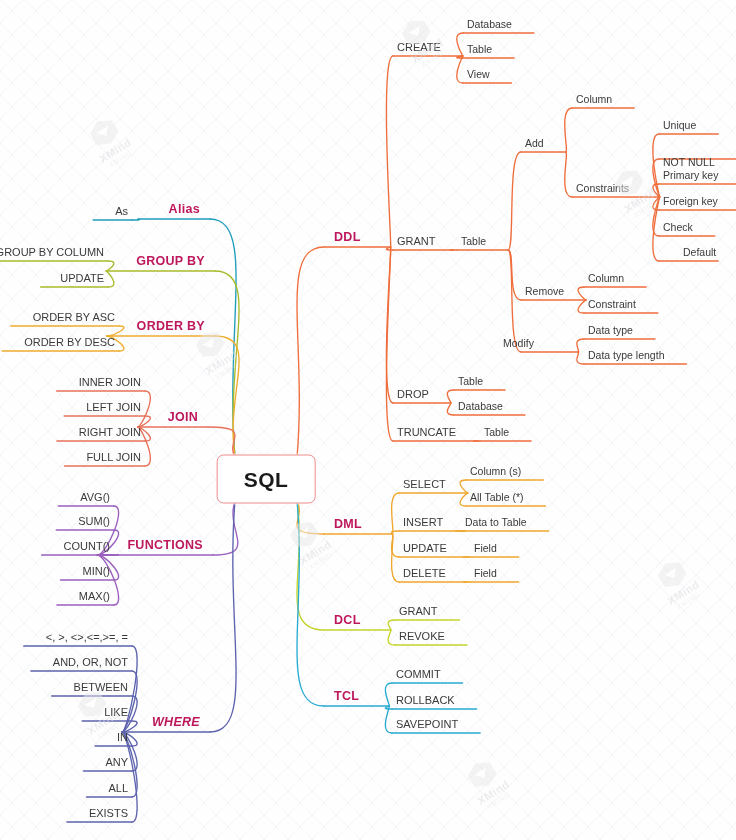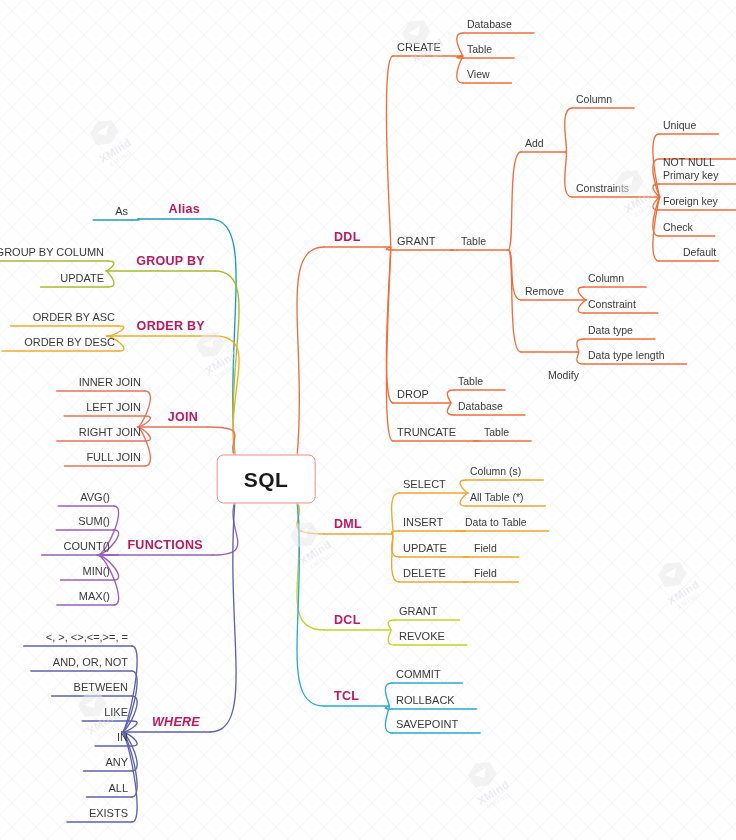--- a/index.html
+++ b/index.html
@@ -271,21 +271,21 @@
       <div class="node lvl3 r" style="left: 576px; top: 188px;">Constraints</div>
       <div class="node lvl3 r" style="left: 663px; top: 125px;">Unique</div>
       <div class="node lvl3 r" style="left: 663px; top: 150px; margin-top: 12px;">NOT NULL</div>
       <div class="node lvl3 r" style="left: 663px; top: 175px;">Primary key</div>
       <div class="node lvl3 r" style="left: 663px; top: 201px;">Foreign key</div>
       <div class="node lvl3 r" style="left: 663px; top: 227px;">Check</div>
       <div class="node lvl3 r" style="left: 663px; top: 252px; padding-left: 20px;">Default</div>
       <div class="node lvl3 r" style="left: 525px; top: 291px;">Remove</div>
       <div class="node lvl3 r" style="left: 588px; top: 278px;">Column</div>
       <div class="node lvl3 r" style="left: 588px; top: 304px;">Constraint</div>
-      <div class="node lvl3 r" style="left: 548px; top: 343px; margin-top: 32px;">Modify</div>
+      <div class="node lvl3 r" style="left: 503px; top: 343px;">Modify</div>
       <div class="node lvl3 r" style="left: 588px; top: 330px;">Data type</div>
       <div class="node lvl3 r" style="left: 588px; top: 355px;">Data type length</div>
       <div class="node lvl2 r" style="left: 397px; top: 394px;">DROP</div>
       <div class="node lvl3 r" style="left: 458px; top: 381px;">Table</div>
       <div class="node lvl3 r" style="left: 458px; top: 406px;">Database</div>
       <div class="node lvl2 r" style="left: 397px; top: 432px;">TRUNCATE</div>
       <div class="node lvl3 r" style="left: 484px; top: 432px;">Table</div>
       <div class="node lvl1 r" style="left: 334px; top: 524px;">DML</div>
       <div class="node lvl2 r" style="left: 403px; top: 484px;">SELECT</div>
       <div class="node lvl3 r" style="left: 470px; top: 471px;">Column (s)</div>

